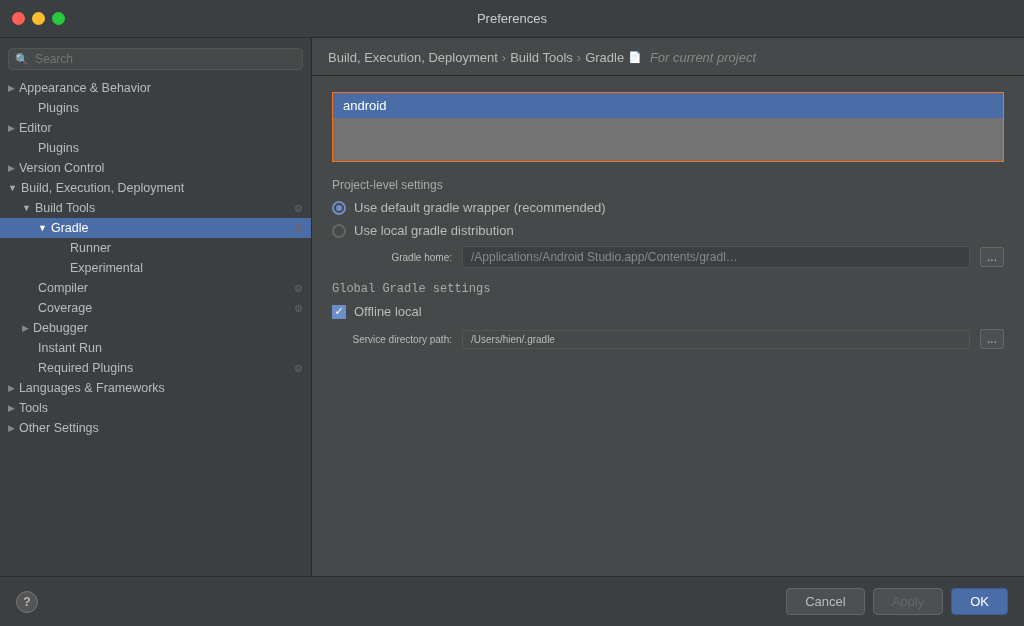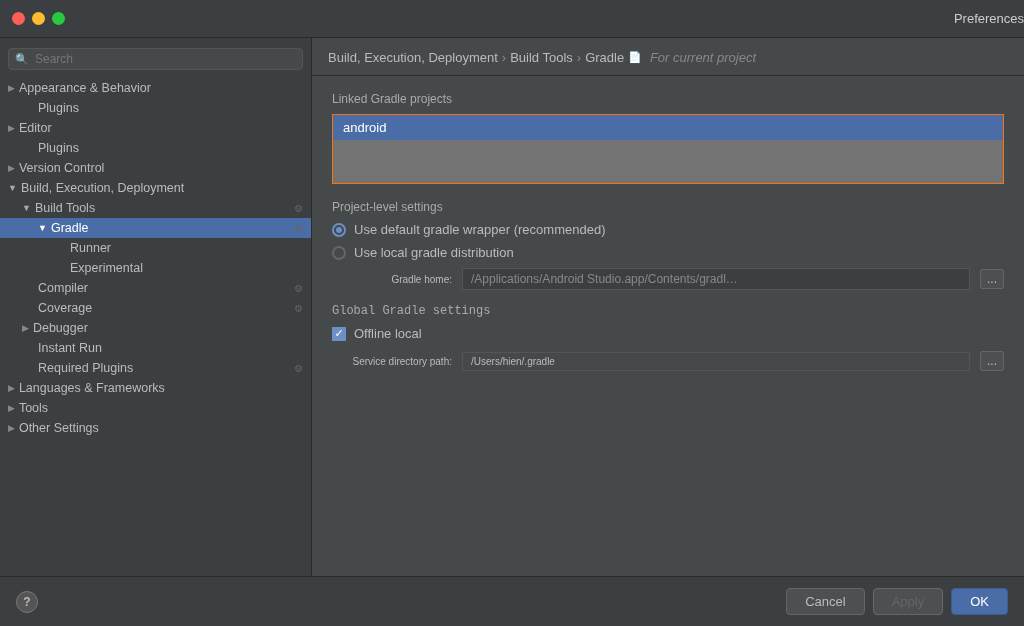--- a/index.html
+++ b/index.html
@@ -13,21 +13,21 @@
       overflow: hidden;
       border-radius: 8px;
     }
 
     
     .titlebar {
       background: #3c3f41;
       height: 38px;
       display: flex;
       align-items: center;
-      justify-content: flex-end;
+      justify-content: center;
       border-bottom: 1px solid #2b2b2b;
       position: relative;
     }
     .titlebar-title {
       color: #ccc;
       font-size: 13px;
       font-weight: 500;
     }
     .window-controls {
       position: absolute;
@@ -421,21 +421,20 @@
       <span class="breadcrumb-sep">›</span>
       <span>Build Tools</span>
       <span class="breadcrumb-sep">›</span>
       <span>Gradle</span>
       <span class="breadcrumb-icon">📄</span>
       <span class="breadcrumb-for-project">For current project</span>
     </div>
 
     <div class="content-body">
 
-      <div class="section-label">Linked Gradle projects</div>
       <div class="linked-projects-box">
         <div class="linked-project-item selected">android</div>
       </div>
 
       <div class="settings-section">
         <div class="section-label">Project-level settings</div>
 
         <div class="radio-row">
           <div class="radio-btn checked">
           </div>

